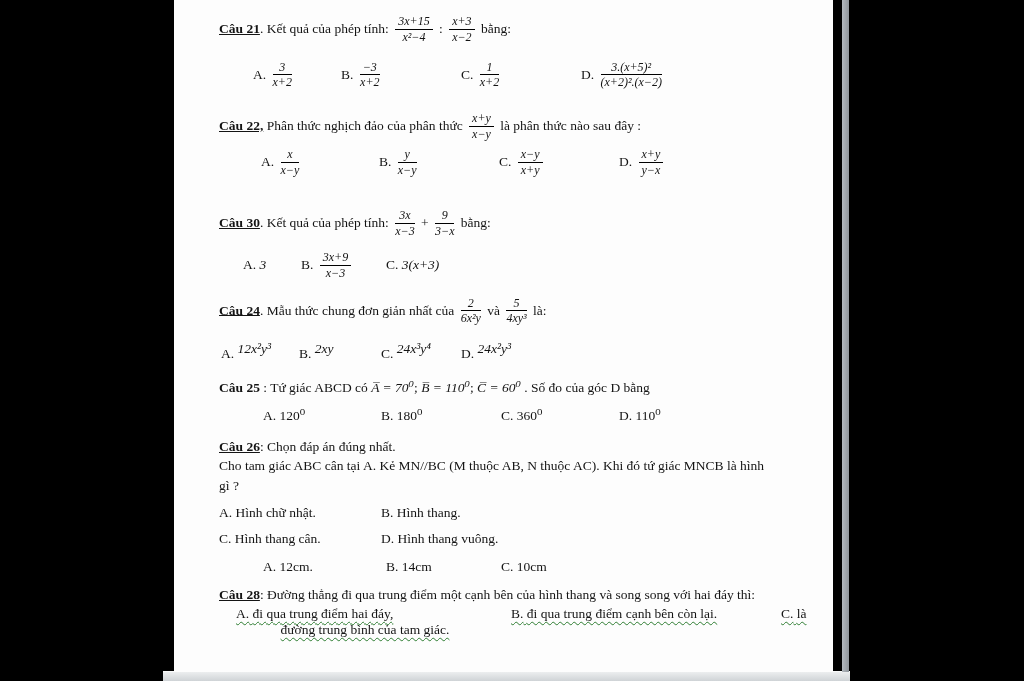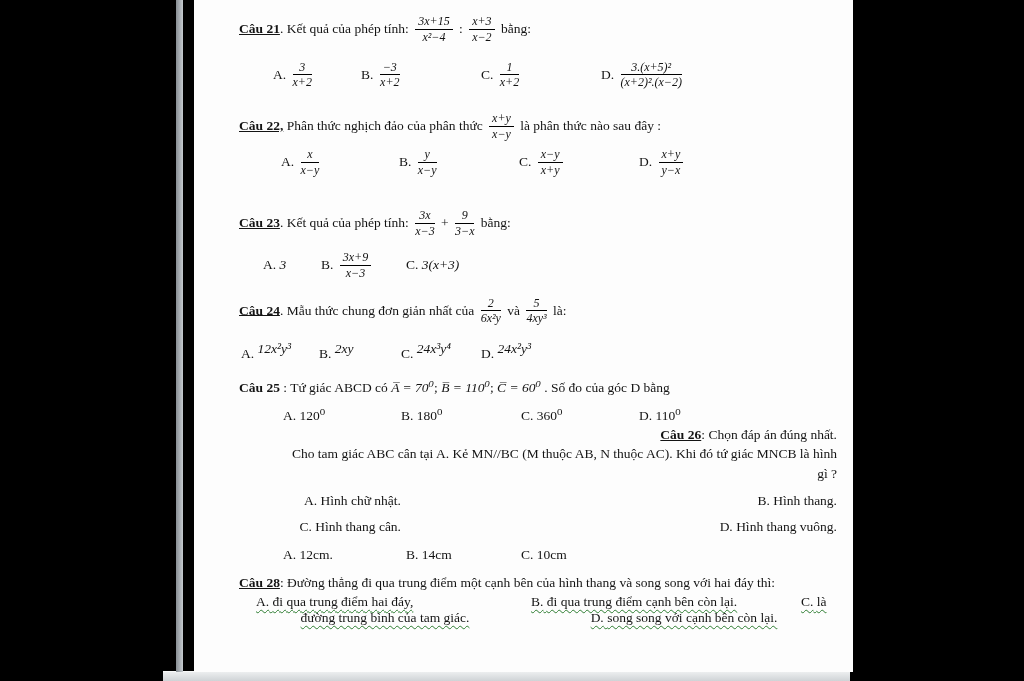--- a/index.html
+++ b/index.html
@@ -1,18 +1,18 @@
 <!DOCTYPE html>
 <html style="--squig: #2e7d32;"><head>
 <meta charset="utf-8">
 <style>
   html,body{margin:0;padding:0;background:#000;}
   .stage{position:relative;width:1024px;height:681px;background:#000;overflow:hidden;
          font-family:"Liberation Serif","DejaVu Serif",serif;color:#141414;}
-  .paper{position:absolute;left:194px;top:0;width:659px;height:672px;background:#fdfdfd;
+  .paper{position:absolute;left:174px;top:0;width:659px;height:672px;background:#fdfdfd;
          box-sizing:border-box;padding:13px 16px 0 45px;overflow:hidden;}
   .edge{position:absolute;top:0;height:672px;width:7px;
         background:linear-gradient(to right,#878d93,#c6cbd0);}
   .edge.left{left:176px;}
   .edge.right{left:842px;background:linear-gradient(to right,#b3b9bf,#8f959b);}
   .bottom-bar{position:absolute;left:163px;top:671px;width:687px;height:10px;
         background:linear-gradient(to bottom,#eceeef,#cfd3d6);border-top:1px solid #f7f8f8;box-sizing:border-box;}
   .question p{margin:0;}
   .prompt,.qbody{font-size:13.5px;line-height:1.45;}
   .qlabel{font-weight:bold;}
@@ -32,21 +32,21 @@
   .q21 .opts{padding-left:34px;grid-template-columns:88px 120px 120px auto;margin-top:16px;}
   .q22{margin-top:22px;}
   .q22 .opts{padding-left:42px;grid-template-columns:118px 120px 120px auto;margin-top:6px;}
   .q23{margin-top:32px;}
   .q23 .opts{padding-left:24px;grid-template-columns:58px 85px 60px auto;margin-top:12px;}
   .q24{margin-top:16px;}
   .q24 .opts{padding-left:2px;grid-template-columns:78px 82px 80px auto;margin-top:20px;}
   .q24 .opt .m{position:relative;top:-5px;}
   .q25{margin-top:16px;}
   .q25 .opts{padding-left:44px;grid-template-columns:118px 120px 118px auto;margin-top:9px;}
-  .q26{margin-top:1px;text-align:right;}
+  .q26{margin-top:13px;}
   .q26 .opts{grid-template-columns:162px auto;margin-top:10px;}
   .q27{margin-top:12px;}
   .q27 .opts{padding-left:44px;grid-template-columns:123px 115px 118px auto;margin-top:9px;}
   .q28{margin-top:10px;}
   .q28 .opts.r1{padding-left:17px;grid-template-columns:275px 270px auto;margin-top:1px;}
   .q28 .opts.r2{grid-template-columns:292px auto;margin-top:0;text-align:center;}
 </style>
 </head>
 <body>
 
@@ -68,21 +68,21 @@
         <div class="question q22">
           <p class="prompt"><span class="qlabel ul">Câu 22,</span> <span class="t">Phân thức nghịch đảo của phân thức </span><span class="frac"><span class="num">x+y</span><span class="den">x−y</span></span><span class="t"> là phân thức nào sau đây :</span></p>
           <div class="opts r1">
             <div class="opt"><span class="okey">A.</span> <span class="frac"><span class="num">x</span><span class="den">x−y</span></span></div>
             <div class="opt"><span class="okey">B.</span> <span class="frac"><span class="num">y</span><span class="den">x−y</span></span></div>
             <div class="opt"><span class="okey">C.</span> <span class="frac"><span class="num">x−y</span><span class="den">x+y</span></span></div>
             <div class="opt"><span class="okey">D.</span> <span class="frac"><span class="num">x+y</span><span class="den">y−x</span></span></div>
           </div>
         </div>
         <div class="question q23">
-          <p class="prompt"><span class="qlabel ul">Câu 23</span>. <span class="t">Kết quả của phép tính: </span><span class="frac"><span class="num">3x</span><span class="den">x−3</span></span><span class="t"> + </span><span class="frac"><span class="num">9</span><span class="den">3−x</span></span><span class="t"> bằng:</span></p>
+          <p class="prompt"><span class="qlabel ul">Câu 30</span>. <span class="t">Kết quả của phép tính: </span><span class="frac"><span class="num">3x</span><span class="den">x−3</span></span><span class="t"> + </span><span class="frac"><span class="num">9</span><span class="den">3−x</span></span><span class="t"> bằng:</span></p>
           <div class="opts r1">
             <div class="opt"><span class="okey">A.</span> <span class="m">3</span></div>
             <div class="opt"><span class="okey">B.</span> <span class="frac"><span class="num">3x+9</span><span class="den">x−3</span></span></div>
             <div class="opt"><span class="okey">C.</span> <span class="m">3(x+3)</span></div>
           </div>
         </div>
         <div class="question q24">
           <p class="prompt"><span class="qlabel ul">Câu 24</span>. <span class="t">Mẫu thức chung đơn giản nhất của </span><span class="frac"><span class="num">2</span><span class="den">6x²y</span></span><span class="t"> và </span><span class="frac"><span class="num">5</span><span class="den">4xy³</span></span><span class="t"> là:</span></p>
           <div class="opts r1">
             <div class="opt"><span class="okey">A.</span> <span class="m">12x²y³</span></div>
@@ -121,18 +121,17 @@
         </div>
         <div class="question q28">
           <p class="prompt"><span class="qlabel ul">Câu 28</span>: <span class="t">Đường thẳng đi qua trung điểm một cạnh bên của hình thang và song song với hai đáy thì:</span></p>
           <div class="opts r1">
             <div class="opt squig"><span class="okey">A.</span> <span class="t">đi qua trung điểm hai đáy,</span></div>
             <div class="opt squig"><span class="okey">B.</span> <span class="t">đi qua trung điểm cạnh bên còn lại.</span></div>
             <div class="opt squig"><span class="okey">C.</span> <span class="t">là</span></div>
           </div>
           <div class="opts r2">
             <div class="opt squig"><span class="t">đường trung bình của tam giác.</span></div>
-            <div class="opt squig"><span class="okey">D.</span> <span class="t">song song với cạnh bên còn lại.</span></div>
           </div>
         </div>
       </div>
   </div>
 </div>
 
 </body></html>

